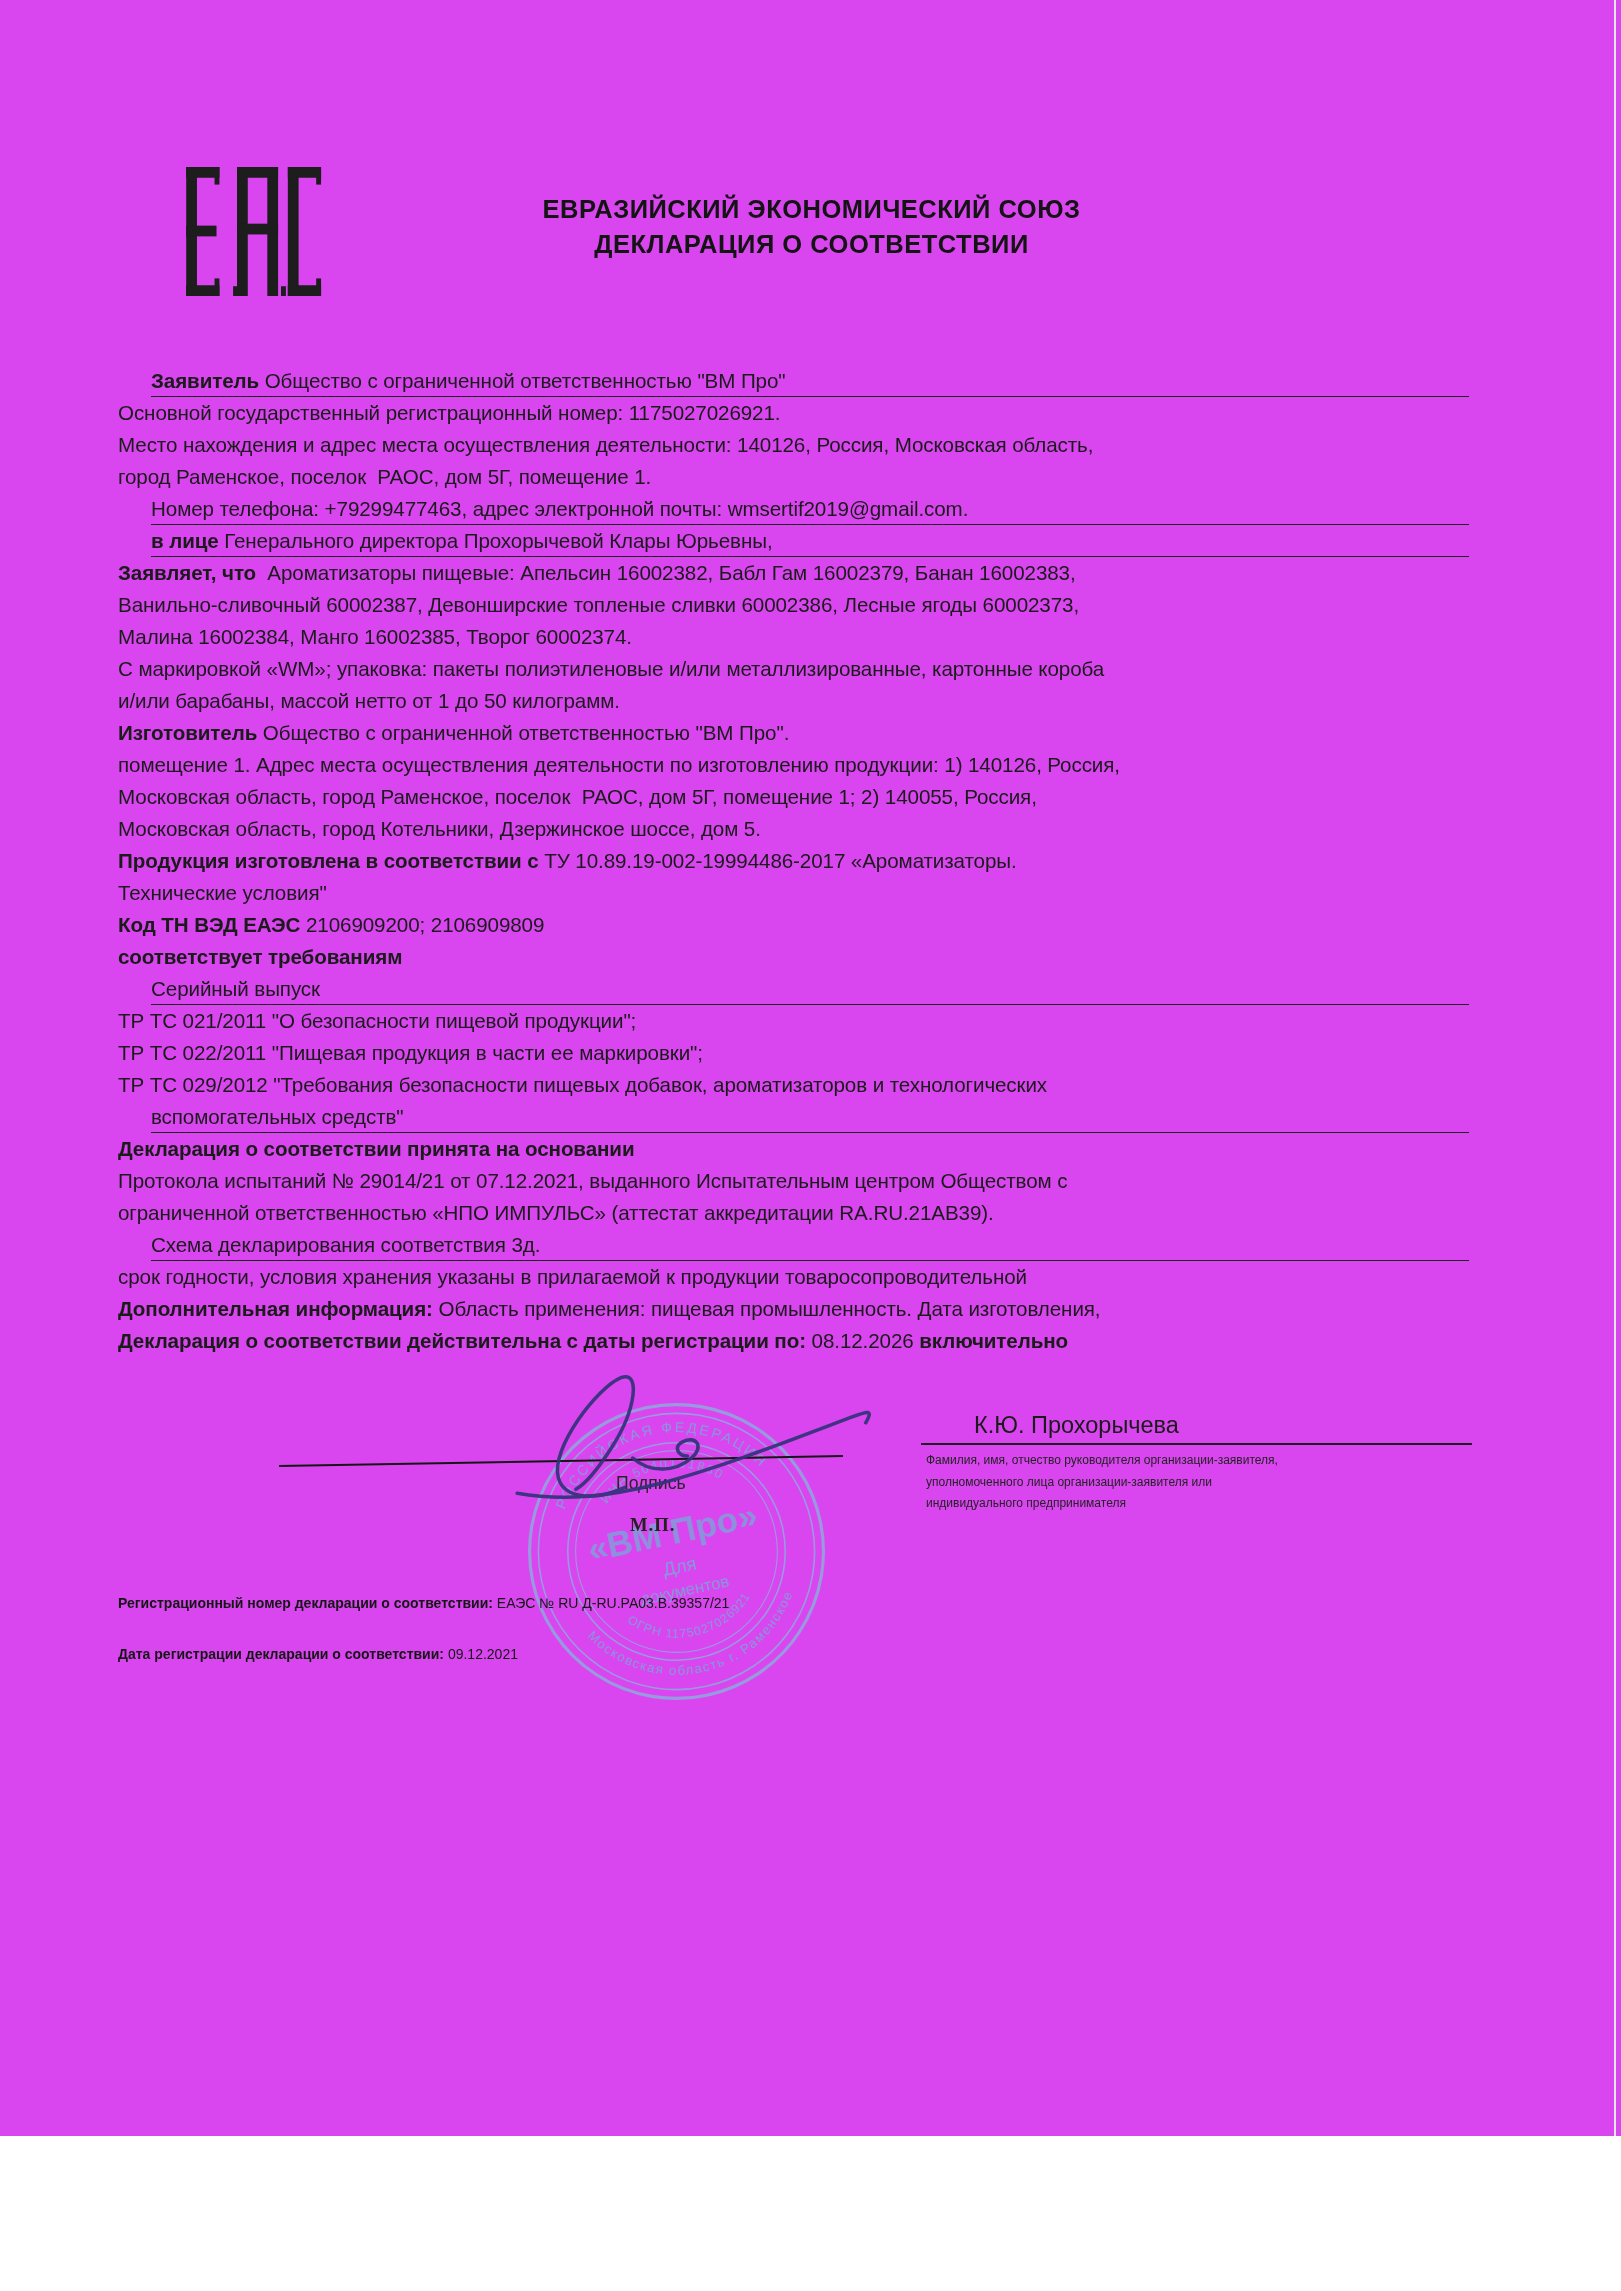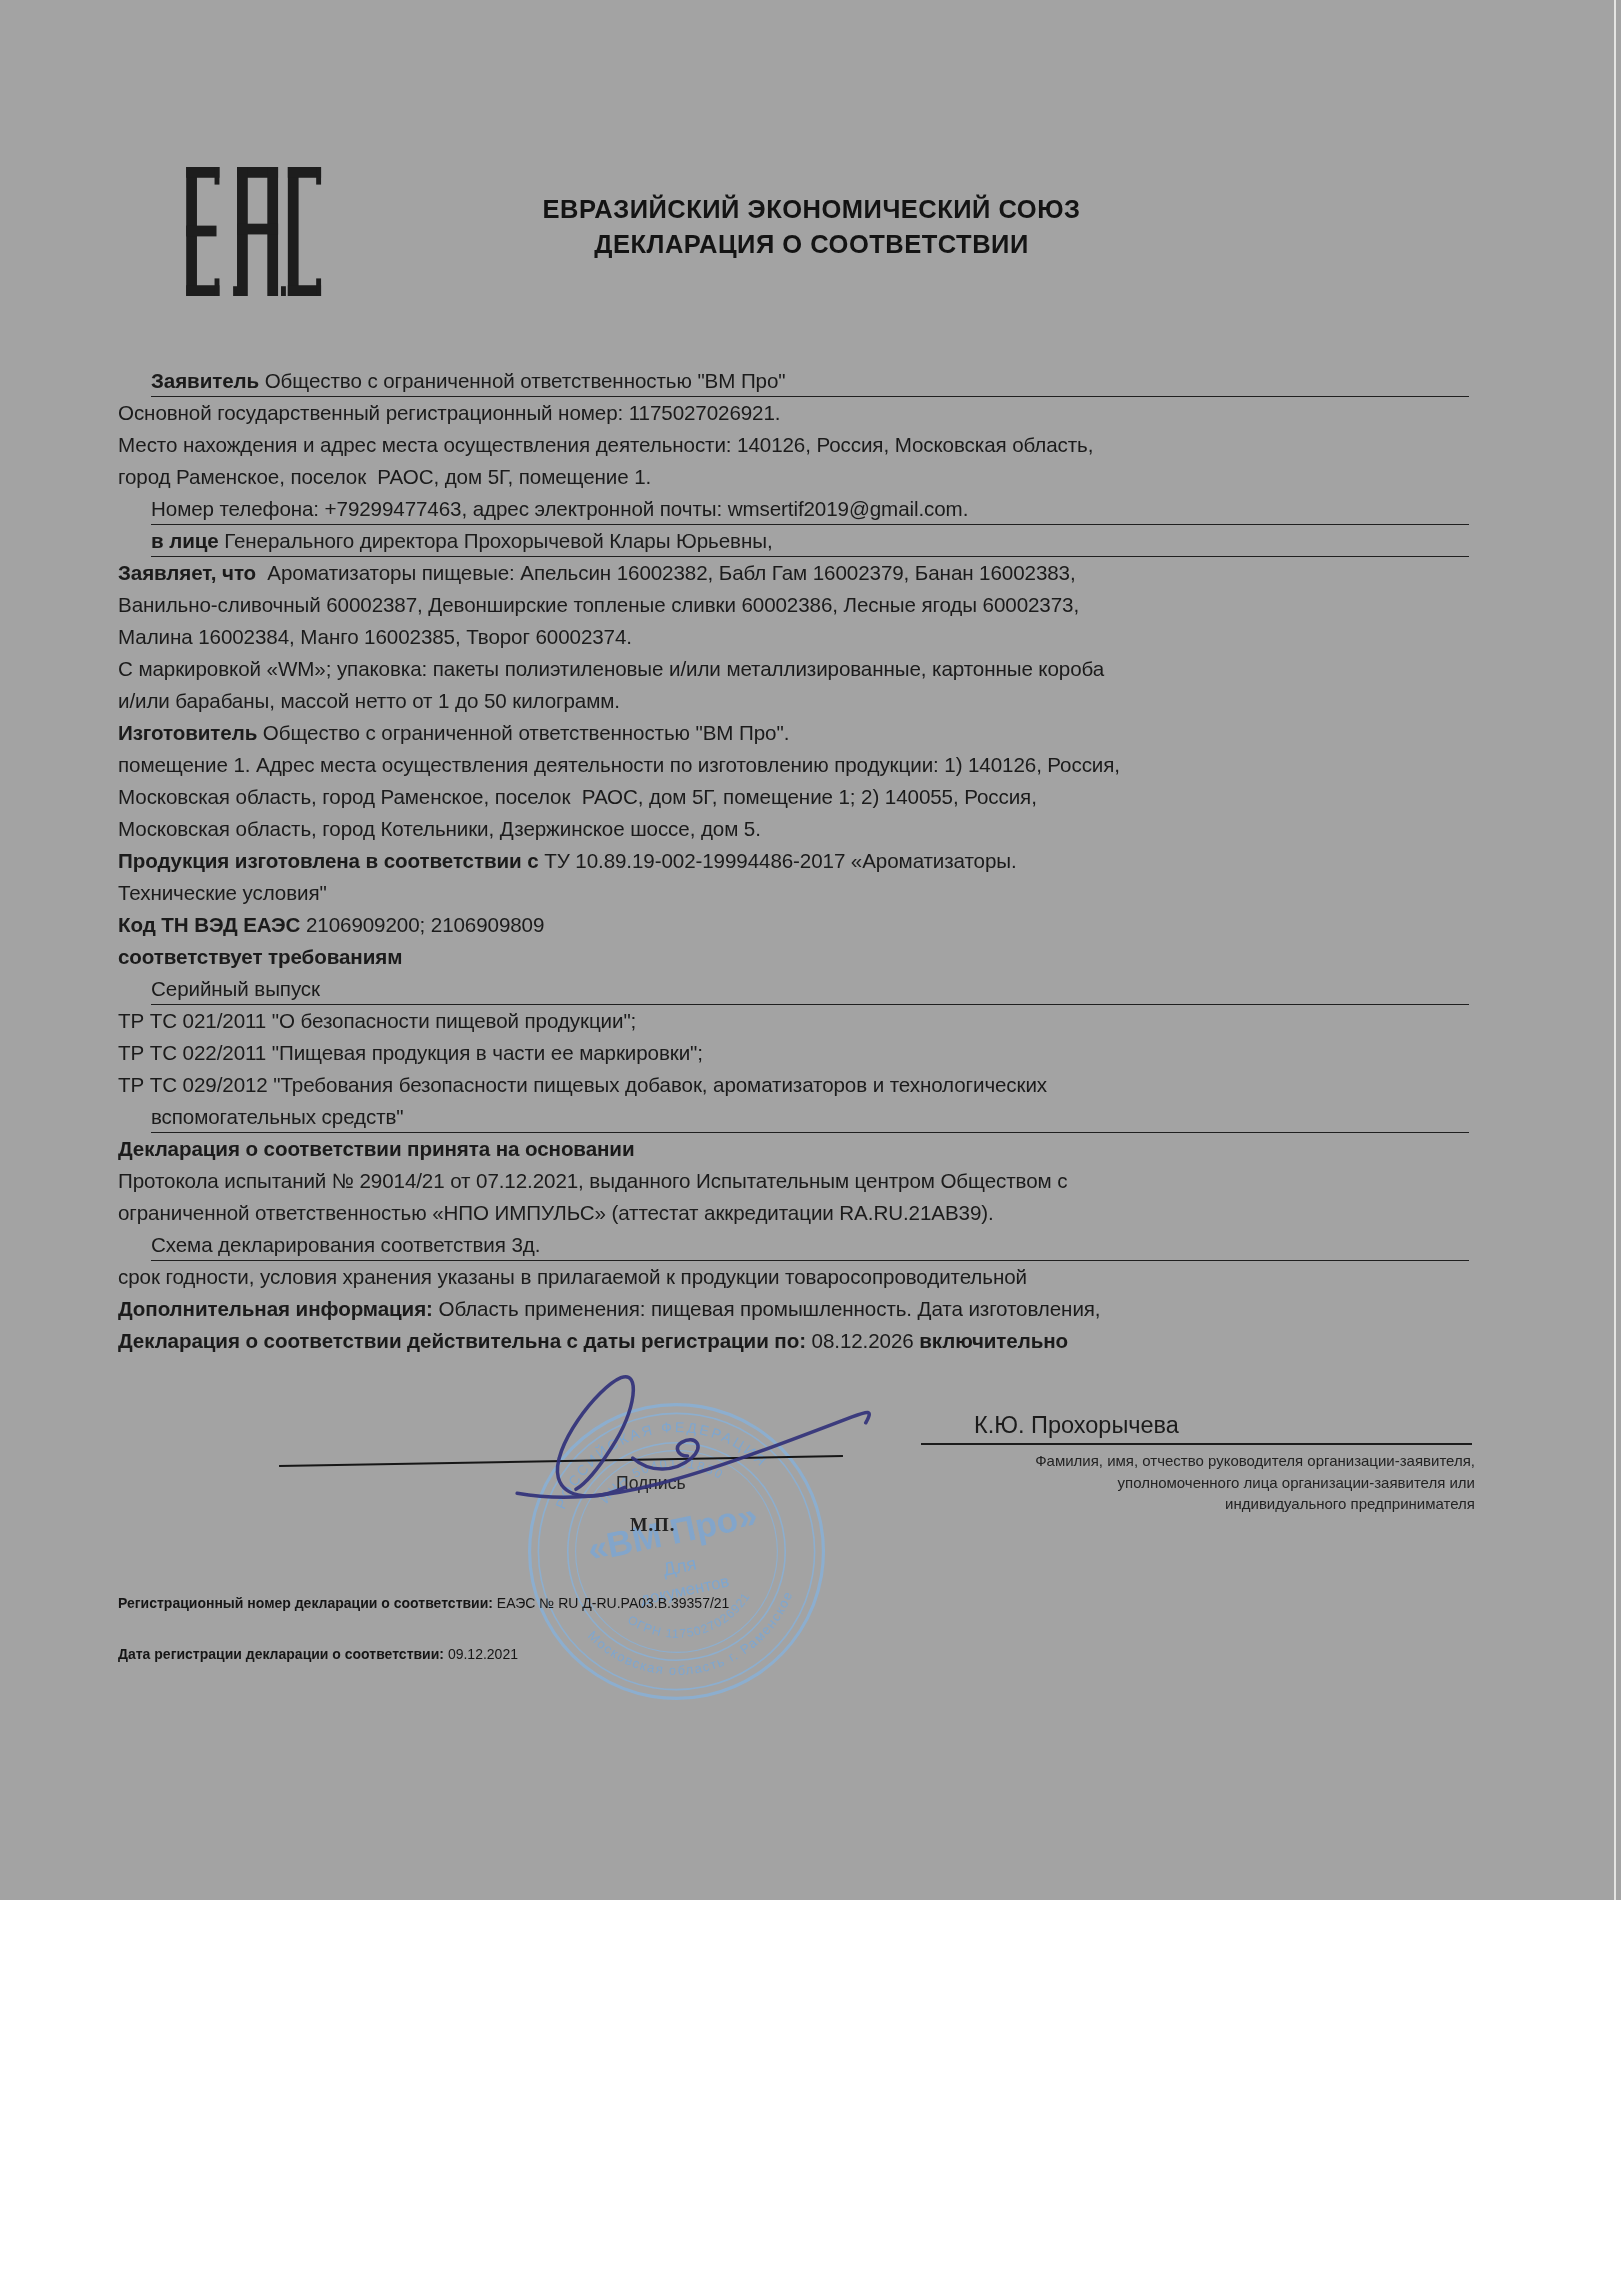--- a/index.html
+++ b/index.html
@@ -1,16 +1,16 @@
 <!DOCTYPE html>
 <html><head>
 <meta charset="utf-8">
 <style>
   html,body{margin:0;padding:0;background:#ffffff;}
-  .page{position:relative;width:1621px;height:1900px;background:#a3a3a3;overflow:hidden;
+  .page{position:relative;width:1621px;height:2136px;background:#d946ef;overflow:hidden;
         font-family:"Liberation Sans",sans-serif;color:#1b1b1b;}
   .scan-edge{position:absolute;top:0;right:4.9px;width:2px;height:100%;background:#e4e4e2;}
 
   
   .eac-logo{position:absolute;left:186px;top:167px;width:147px;height:129px;}
 
   
   .doc-title{position:absolute;left:118px;top:192px;width:1387px;text-align:center;
              font-weight:bold;font-size:25.5px;line-height:35px;color:#141414;letter-spacing:0.5px;}
 
@@ -23,22 +23,22 @@
   
   .stamp-svg{position:absolute;left:510px;top:1385px;width:333px;height:333px;z-index:1;}
   .signature-svg{position:absolute;left:431px;top:1362px;width:470px;height:147px;z-index:3;}
   .sig-line{position:absolute;left:279px;top:1460px;width:564px;height:2px;background:#161616;
             transform:rotate(-1deg);z-index:2;}
   .podpis{position:absolute;left:616px;top:1473px;font-size:17.6px;color:#262626;z-index:2;}
   .mp{position:absolute;left:630px;top:1514px;font-family:"Liberation Serif",serif;
       font-weight:bold;font-size:18.6px;letter-spacing:1px;color:#222;z-index:2;}
   .head-name{position:absolute;left:974px;top:1412px;font-size:23.5px;color:#1b1b1b;z-index:2;}
   .name-line{position:absolute;left:921px;top:1443px;width:551px;height:1.6px;background:#1c1c1c;z-index:2;}
-  .head-caption{position:absolute;left:926px;top:1450px;width:549px;text-align:right;
-                font-size:15px;line-height:21.6px;color:#232323;z-index:2;}
+  .head-caption{position:absolute;left:926px;top:1450px;width:549px;text-align:left;
+                font-size:12px;line-height:21.6px;color:#232323;z-index:2;}
 
   
   .footer-line{position:absolute;left:118px;font-size:14px;line-height:31px;white-space:pre;z-index:3;color:#161616;}
   .footer-line.n1{top:1588px;}
   .footer-line.n2{top:1639px;}
 </style>
 </head>
 <body>
 
 <div class="page">

